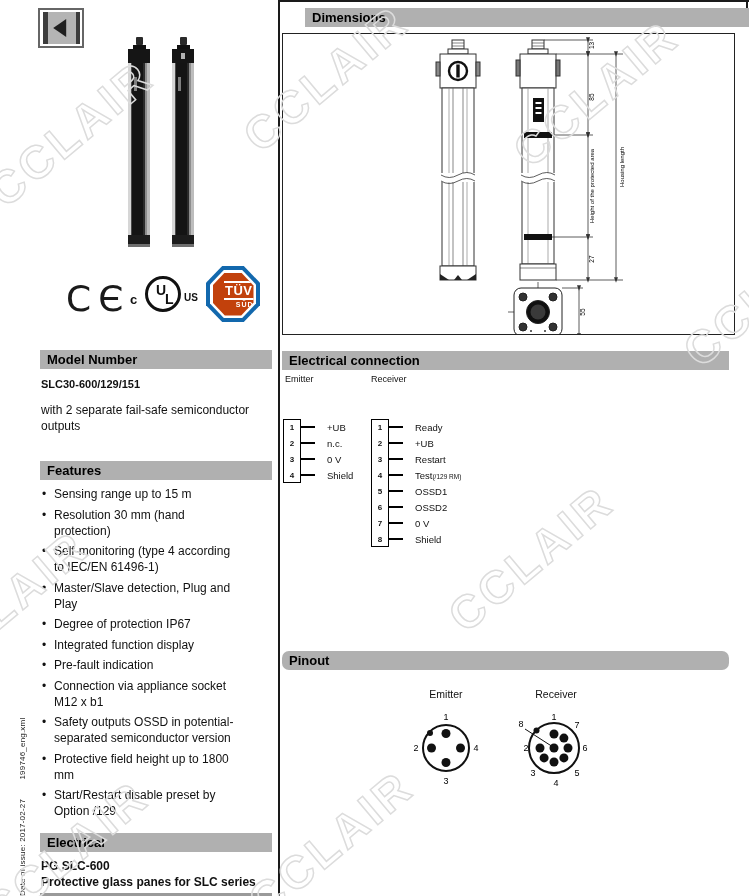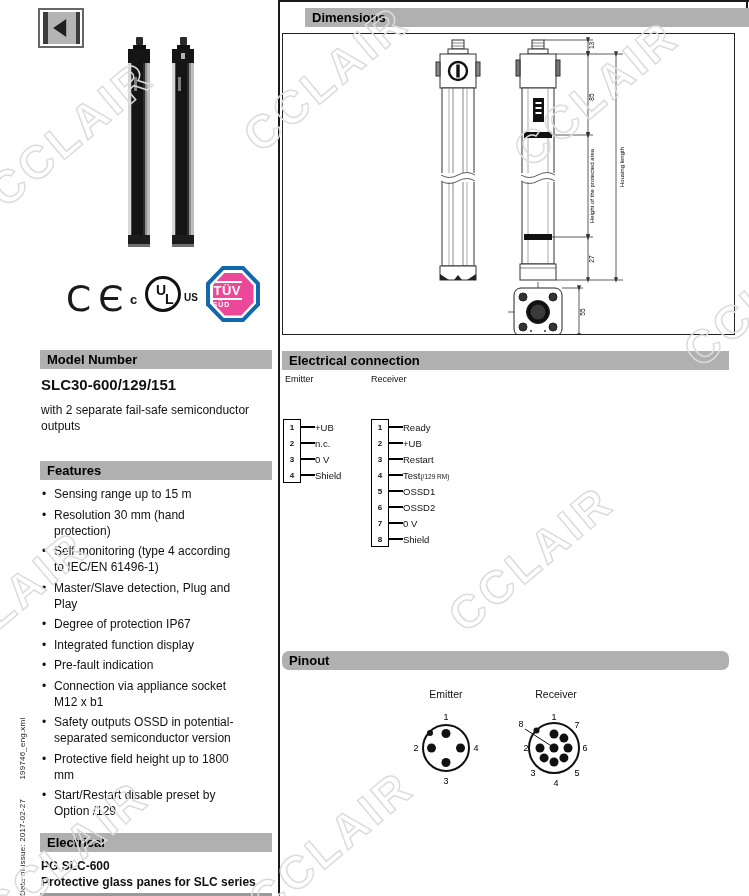--- a/index.html
+++ b/index.html
@@ -62,43 +62,43 @@
   }
   .ul-letters { position:absolute; left:6px; top:3px; width:24px; height:26px; font-weight:bold; font-size:14px; color:#111; }
   .ul-letters .u { position:absolute; left:2px; top:0; }
   .ul-letters .l { position:absolute; left:11px; top:9px; }
   .ul-c  { position:absolute; left:0;  top:18px; font-size:13px; font-weight:bold; }
   .ul-us { position:absolute; left:54px; top:18px; font-size:10px; font-weight:bold; }
   .oct { clip-path:polygon(30% 0%,70% 0%,100% 30%,100% 70%,70% 100%,30% 100%,0% 70%,0% 30%); }
   .tuv-logo { position:absolute; left:206px; top:266px; width:54px; height:56px; background:#1268ad;
     display:flex; align-items:center; justify-content:center; }
   .tuv-ring { width:46px; height:48px; background:#fff; display:flex; align-items:center; justify-content:center; }
-  .tuv-core { width:41px; height:43px; background:#ec4899; display:flex; flex-direction:column; align-items:flex-start; justify-content:center; color:#fff; }
+  .tuv-core { width:41px; height:43px; background:#c2410c; display:flex; flex-direction:column; align-items:flex-end; justify-content:center; color:#fff; }
   .tuv-top { font-size:13px; font-weight:bold; letter-spacing:.5px; border-top:2px solid #fff; border-bottom:2px solid #fff; line-height:15px; padding:0 1px; }
   .tuv-bot { font-size:7px; font-weight:bold; margin-top:1px; letter-spacing:1px; }
   
   .left-col { position:absolute; left:40px; top:350px; width:232px; font-size:12px; line-height:16px; }
-  .mn-title { font-weight:bold; font-size:15px; margin:7px 0 0 1px; line-height:17px; }
+  .mn-title { font-weight:bold; font-size:11px; margin:7px 0 0 1px; line-height:17px; }
   .mn-sub { margin:9px 0 27px 1px; }
   .feat-list { margin:6px 0 14px 2px; padding-right:30px; }
   .feat-item { display:flex; margin-bottom:4.5px; }
   .feat-item .bullet { width:12px; flex:0 0 12px; font-size:12px; }
   .acc-block { margin:6px 0 0 1px; }
   .acc-name { font-weight:bold; line-height:16px; }
   .acc-desc { line-height:16px;font-weight:bold; }
   
   .dim-box { position:absolute; left:282px; top:33px; width:453px; height:302px; border:1px solid #222; background:#fff; }
   .sub-label { position:absolute; font-size:9px; color:#111; }
   
   .pin-block { position:absolute; }
   .pin-outline { position:absolute; left:0; top:0; width:18px; border:1px solid #000; }
   .pin-row { display:flex; align-items:center; height:16px; position:relative; }
   .pin-num { width:18px; flex:0 0 18px; text-align:center; font-size:8px; font-weight:bold; }
   .pin-line { width:14px; height:1.2px; background:#000; flex:0 0 14px; }
-  .pin-label { font-size:9.5px; margin-left:0; white-space:nowrap; }
+  .pin-label { font-size:9.5px; margin-left:12px; white-space:nowrap; }
   .pin-suffix { font-size:6.5px; }
   .pinout-name { position:absolute; font-size:10.5px; color:#111; transform:translateX(-50%); }
   .date-note {
     position:absolute; left:18px; top:896px; transform:rotate(-90deg); transform-origin:0 0;
     font-size:8px; color:#222; white-space:pre; letter-spacing:.2px;
   }
   svg text { font-family:"Liberation Sans",sans-serif; }
 </style>
 </head>
 <body>

